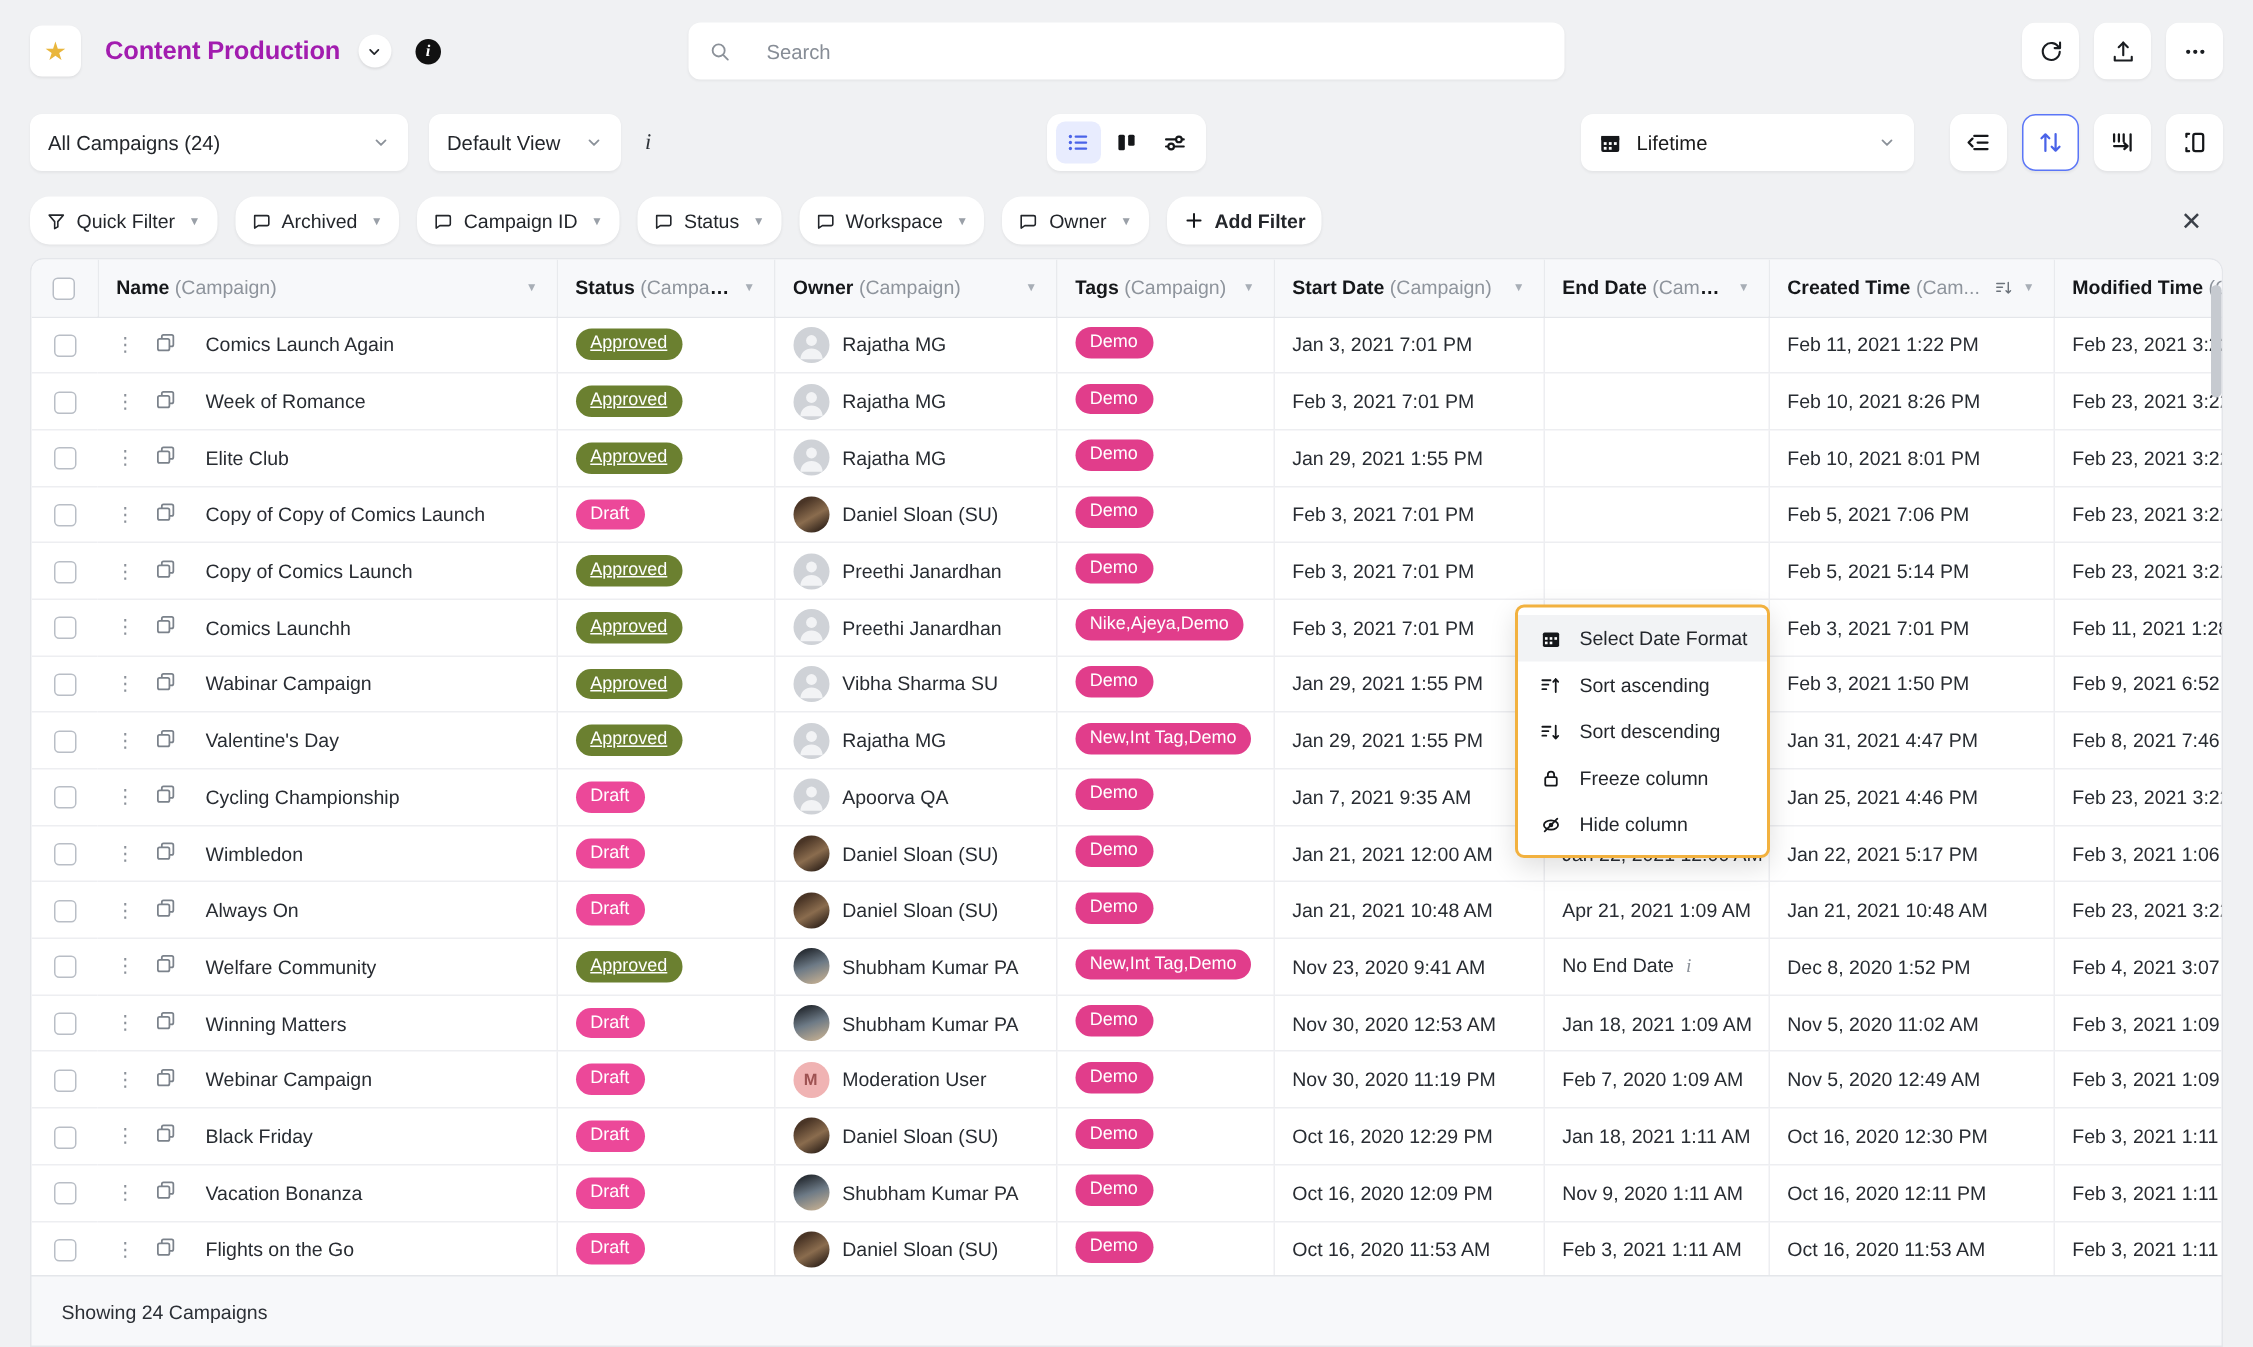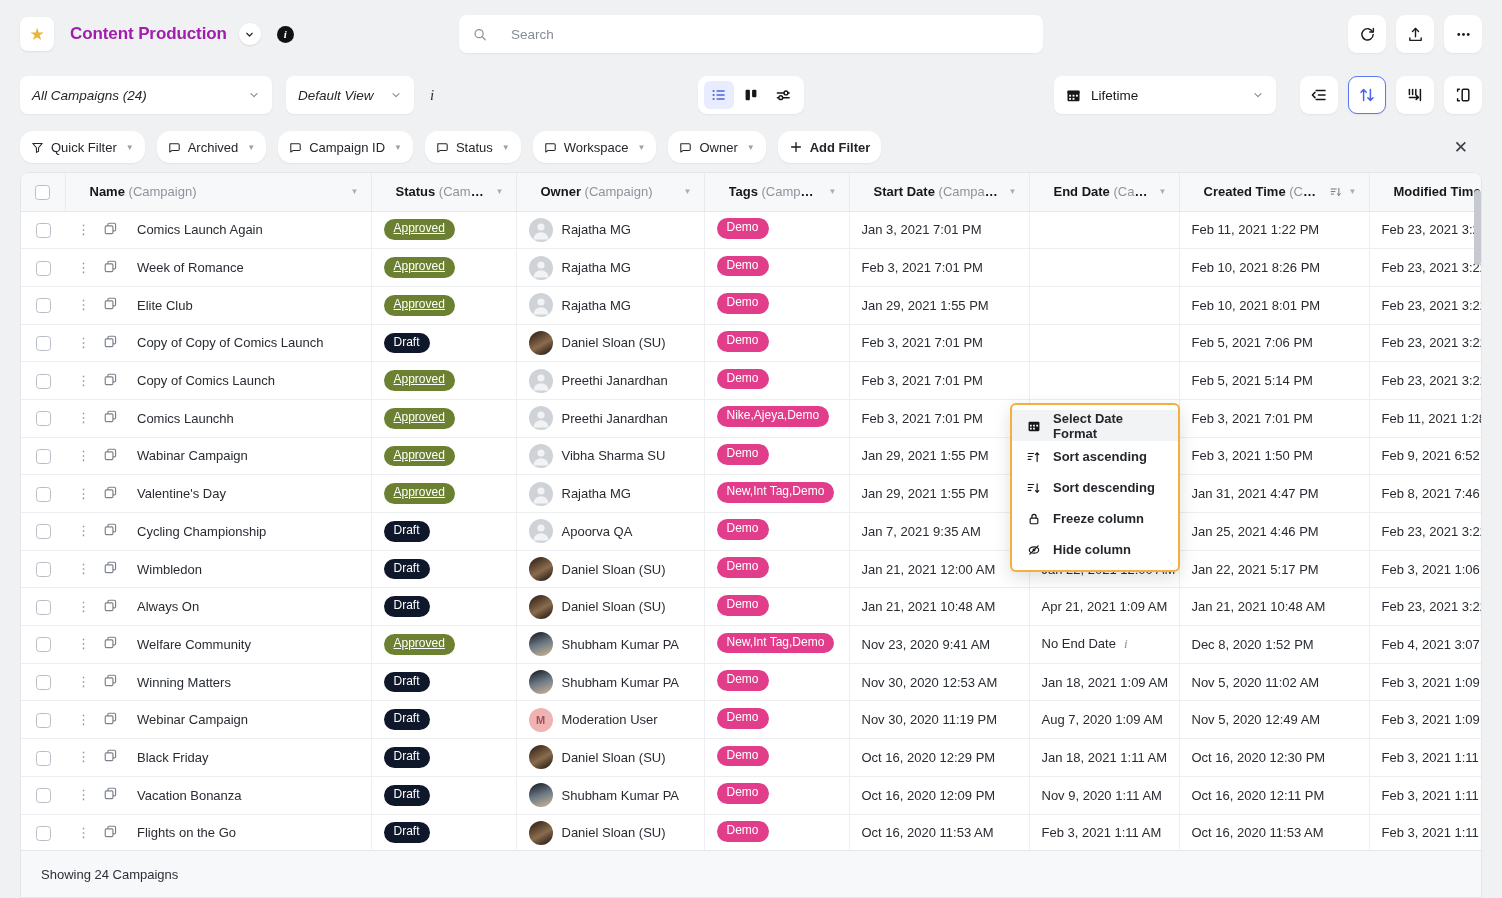--- a/index.html
+++ b/index.html
@@ -105,21 +105,20 @@
   .select-box {
     height: 38px;
     background: #fff;
     border-radius: 8px;
     display: flex; align-items: center;
     padding: 0 12px;
     font-size: 13.5px;
     box-shadow: 0 1px 2px rgba(0,0,0,.05);
     color: #23262b;
     cursor: pointer;
-    font-style: italic;
   }
   .select-box .cap { flex: 1; }
   .select-box .chev { margin-left: 14px; color: #8b9199; }
   .sb-all { width: 252px; }
   .sb-view { width: 128px; margin-left: 14px; }
   .info-i {
     margin-left: 16px;
     font-family: "Liberation Serif", serif;
     font-style: italic;
     font-size: 15px;
@@ -218,21 +217,21 @@
     font-size: 13px;
     font-weight: bold;
     color: #15171a;
     text-align: left;
     padding: 0 12px;
     white-space: nowrap;
     position: relative;
   }
   thead th .sub { color: #8e949c; font-weight: normal; }
   thead th .hdr-inner { display: flex; align-items: center; }
-  thead th .hdr-txt { overflow: hidden; text-overflow: ellipsis; white-space: nowrap; margin-left: 12px; }
+  thead th .hdr-txt { overflow: hidden; text-overflow: ellipsis; white-space: nowrap; }
   thead th .hdr-icons { margin-left: auto; display: flex; align-items: center; gap: 7px; padding-left: 8px; }
   .th-caret { color: #a8aeb6; font-size: 8px; }
   th.th-check { width: 44px; padding: 0; text-align: center; }
   tbody td {
     height: 37.7px;
     border-bottom: 1px solid #edeef1;
     border-right: 1px solid #edeef1;
     font-size: 13px;
     color: #282c32;
     padding: 0 12px;
@@ -259,21 +258,21 @@
   .nametxt { overflow: hidden; text-overflow: ellipsis; margin-left: 11px; }
   .badge {
     display: inline-block;
     padding: 3px 10px 4px;
     border-radius: 11px;
     font-size: 12px;
     color: #fff;
     line-height: 1.15;
   }
   .badge.approved { background: #6b8030; text-decoration: underline; }
-  .badge.draft { background: #0f172a; }
+  .badge.draft { background: #ec4899; }
   .tagpill {
     display: inline-block;
     padding: 3px 10px 4px;
     border-radius: 11px;
     font-size: 12px;
     color: #fff;
     background: #e13d8b;
     line-height: 1.15;
     max-width: 100%;
     overflow: hidden;
@@ -307,21 +306,20 @@
     position: absolute;
     left: 989px;
     top: 230px;
     width: 170px;
     background: #fff;
     border: 2.5px solid #f2b13f;
     border-radius: 6px;
     box-shadow: 0 6px 18px rgba(0,0,0,.13);
     padding: 5px 0;
     z-index: 40;
-    font-weight: bold;
   }
   .ctxitem {
     height: 31px;
     display: flex; align-items: center;
     padding: 0 13px;
     font-size: 13px;
     color: #23262b;
     cursor: pointer;
   }
   .ctxitem.hl { background: #f2f3f5; }
@@ -1018,21 +1016,21 @@
           </td>
           <td><span class="badge draft">Draft</span></td>
           <td>
             <div class="ownercell">
               <span class="avatar av-pink">M</span>
               <span>Moderation User</span>
             </div>
           </td>
           <td><span class="tagpill">Demo</span></td>
           <td>Nov 30, 2020 11:19 PM</td>
-          <td><span>Aug 7, 2020 1:09 AM</span></td>
+          <td><span>Feb 7, 2020 1:09 AM</span></td>
           <td>Nov 5, 2020 12:49 AM</td>
           <td>Feb 3, 2021 1:09 AM</td>
         </tr>
         <tr>
           <td class="td-check"><span class="chk"></span></td>
           <td>
             <div class="namecell">
               <span class="dots3">⋮</span>
               <span class="copyicon"><svg width="15" height="15" viewBox="0 0 16 16">
                   <rect x="5.2" y="2.4" width="8.2" height="8.2" rx="1.2" fill="none" stroke="#7b828b" stroke-width="1.25"></rect>

